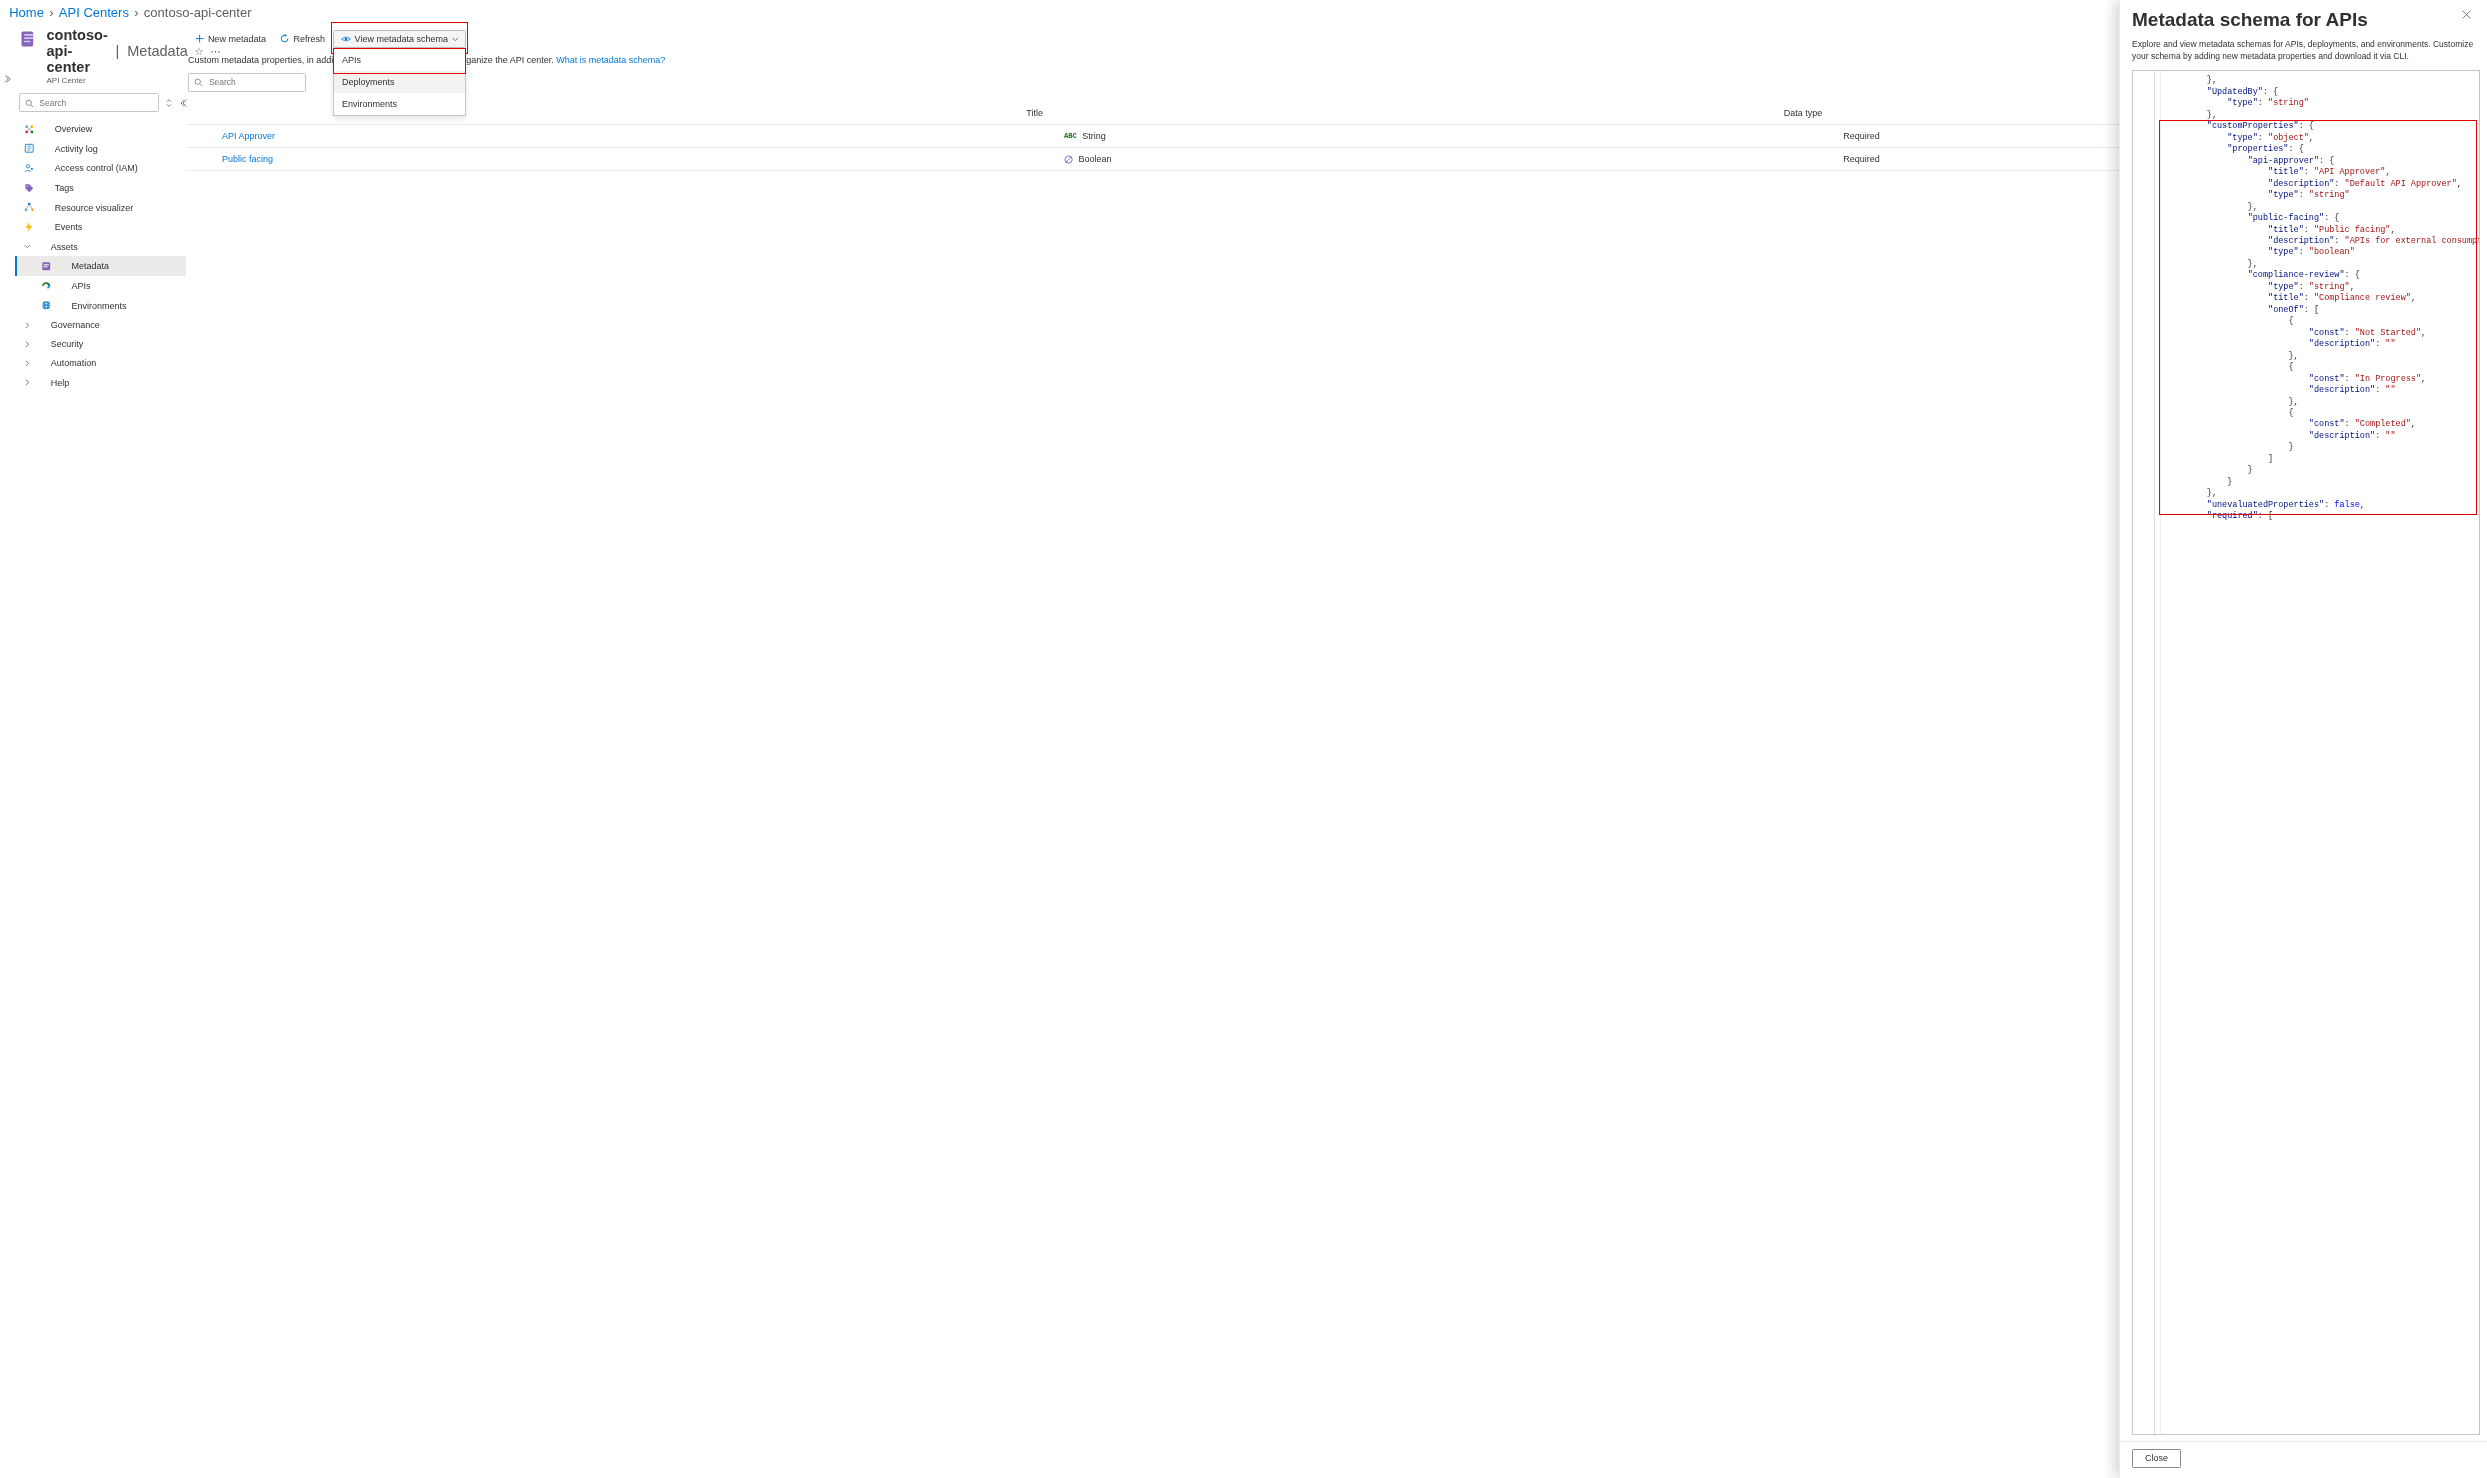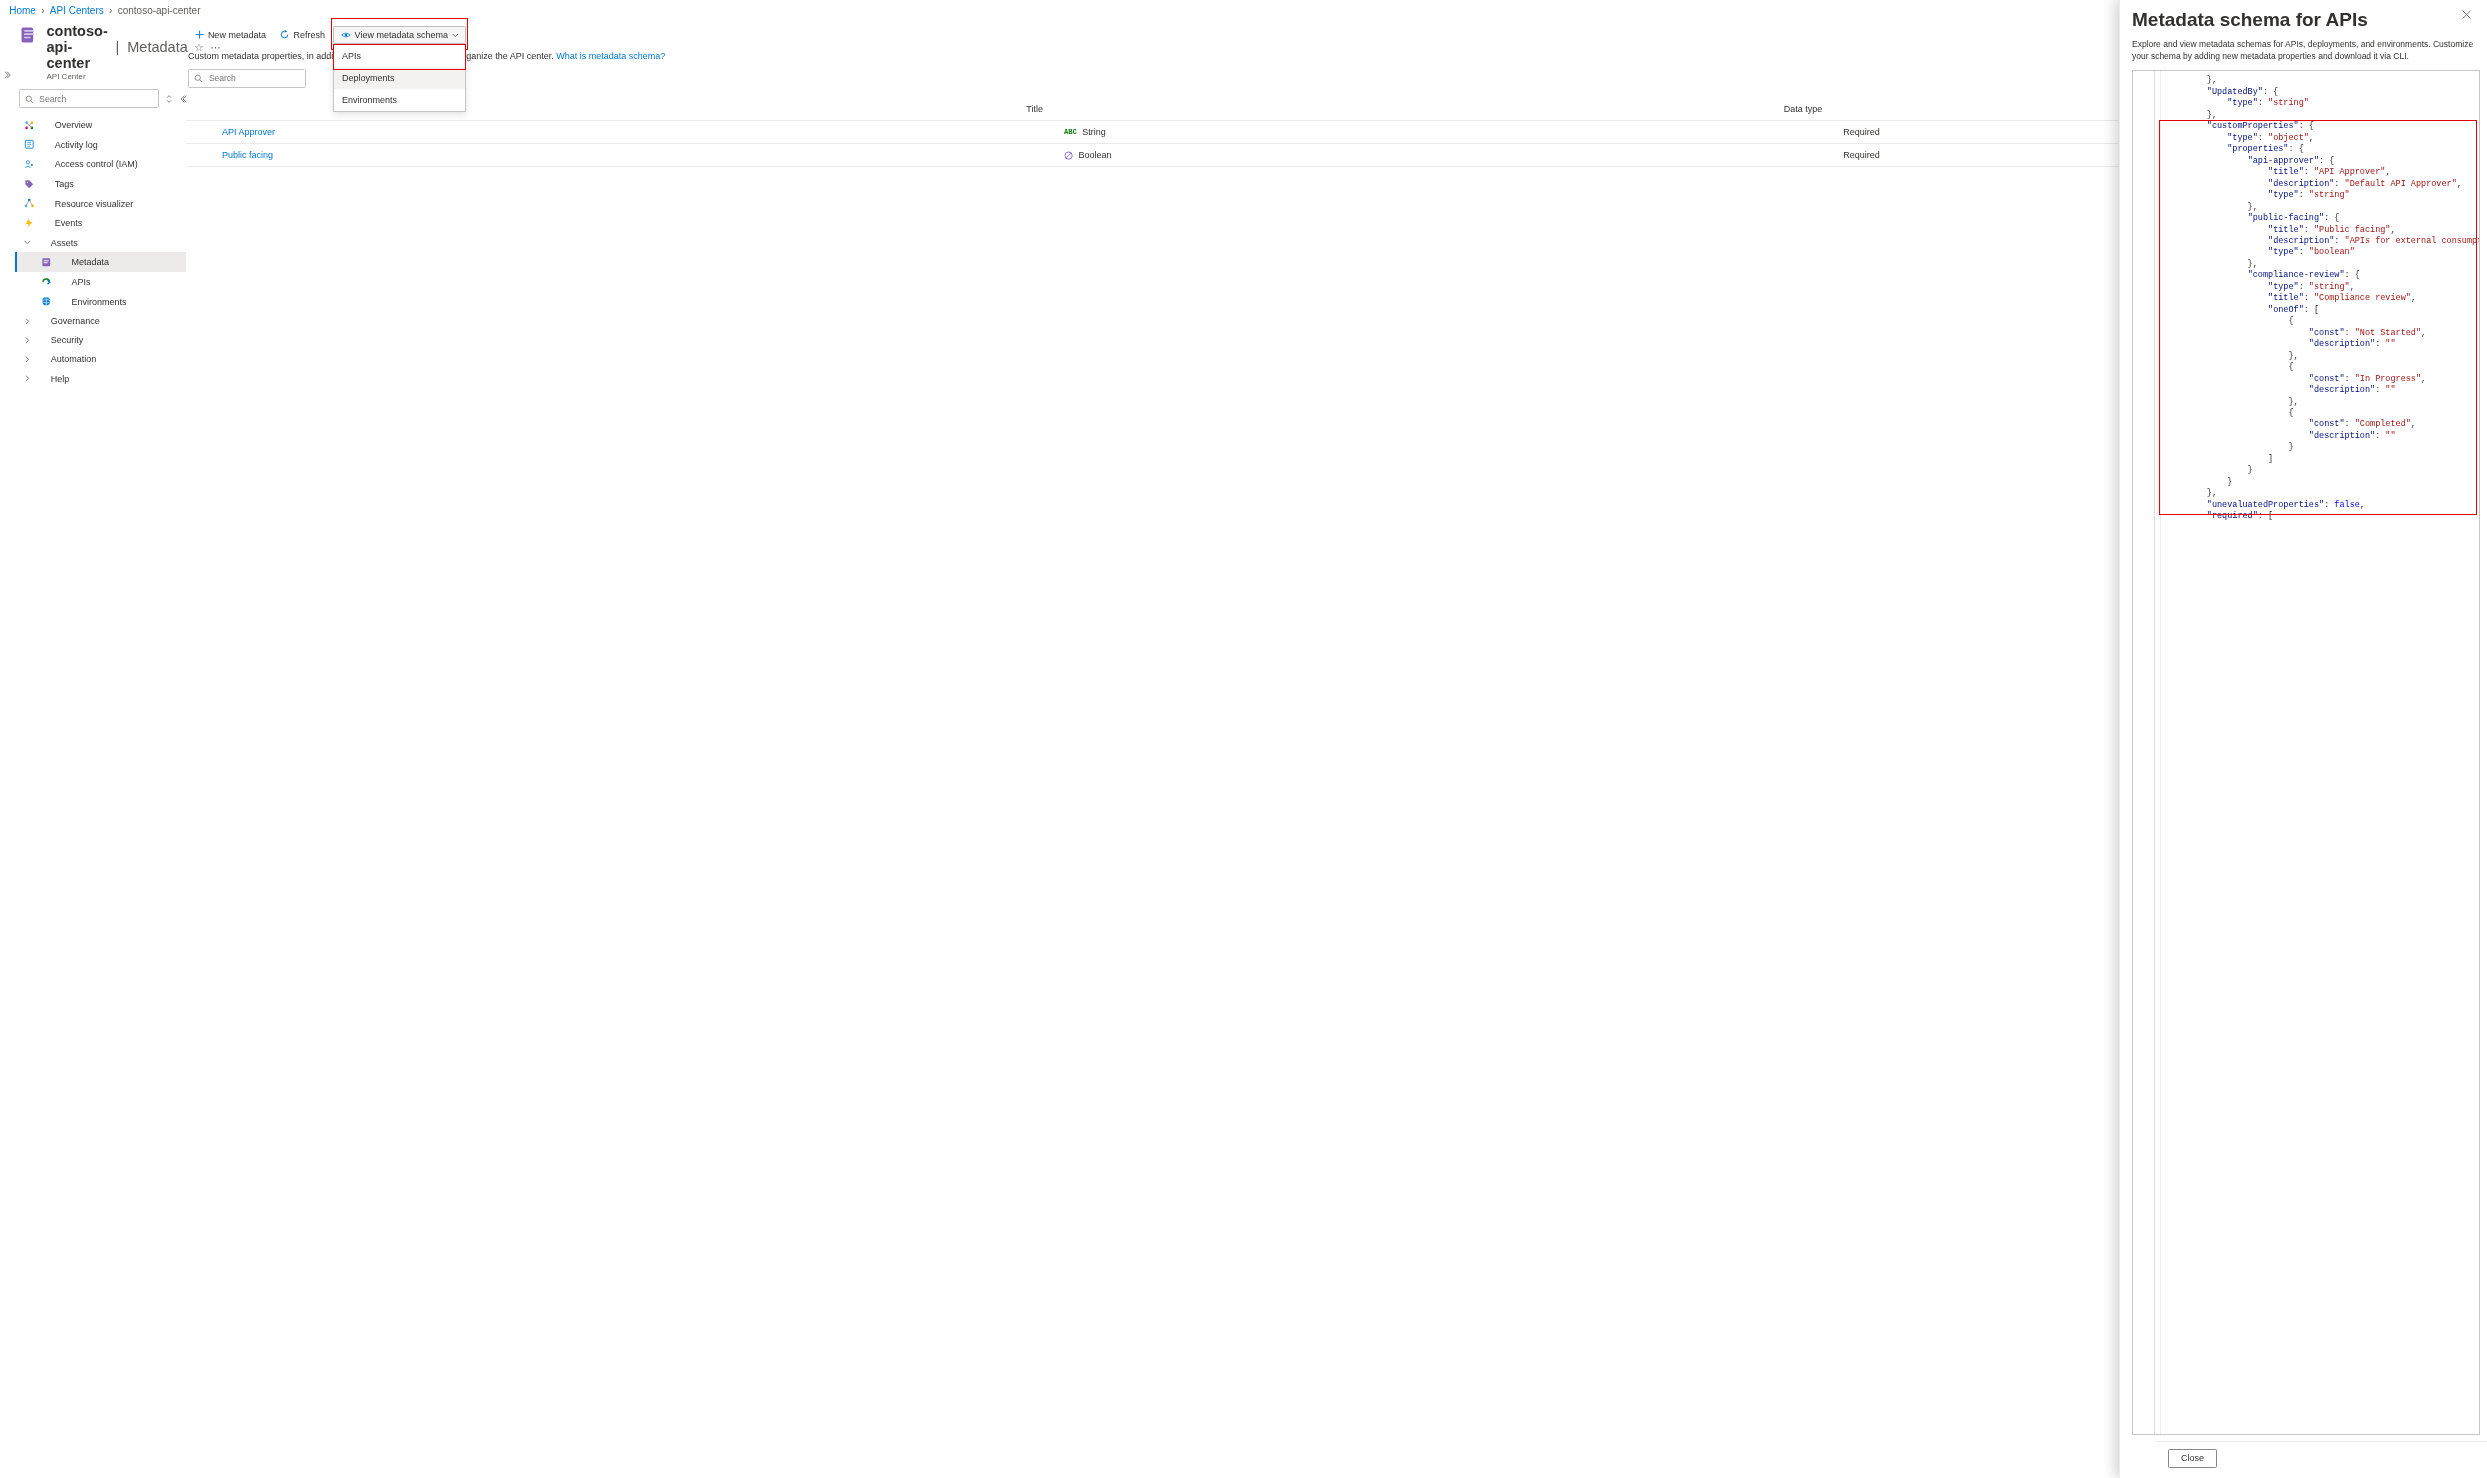--- a/index.html
+++ b/index.html
@@ -23,21 +23,21 @@
     color: var(--text);
     background: #fff;
     overflow: hidden;
   }
   
   .breadcrumb {
     display: flex;
     align-items: center;
     gap: 5.3px;
     padding: 5.3px 9.2px 4px 9.2px;
-    font-size: 10px;
+    font-size: 13px;
   }
   .breadcrumb a { color: var(--link-blue); text-decoration: none; cursor: pointer; }
   .breadcrumb .sep { color: var(--text-soft); }
   .breadcrumb .current { color: var(--text-soft); }
   
   .shell { display: flex; height: calc(100vh - 20px); }
   .expand-col {
     width: 14.5px; display:flex; align-items:flex-start; justify-content:center; padding-top:51px;
     color: var(--text-soft);
   }
@@ -182,21 +182,20 @@
   .code-red-box {
     position:absolute; border: 1.3px solid var(--red-outline);
     pointer-events:none;
   }
   .tok-k { color:#001080; } 
   .tok-s { color:#a31515; }    
   .tok-b { color:#0000ff; } 
   .fly-foot {
     padding: 6.6px 12px 10.5px 12px;
     border-top: 0.7px solid var(--border);
-    margin-left: 36px;
   }
   .btn {
     display:inline-flex; align-items:center; justify-content:center;
     border:0.7px solid #8a8886; background:#fff; color:var(--text);
     padding: 3.3px 12px; font-size:9px; cursor:pointer; border-radius:1.3px;
   }
   svg { display:block; }
 </style>
 </head>
 <body>

